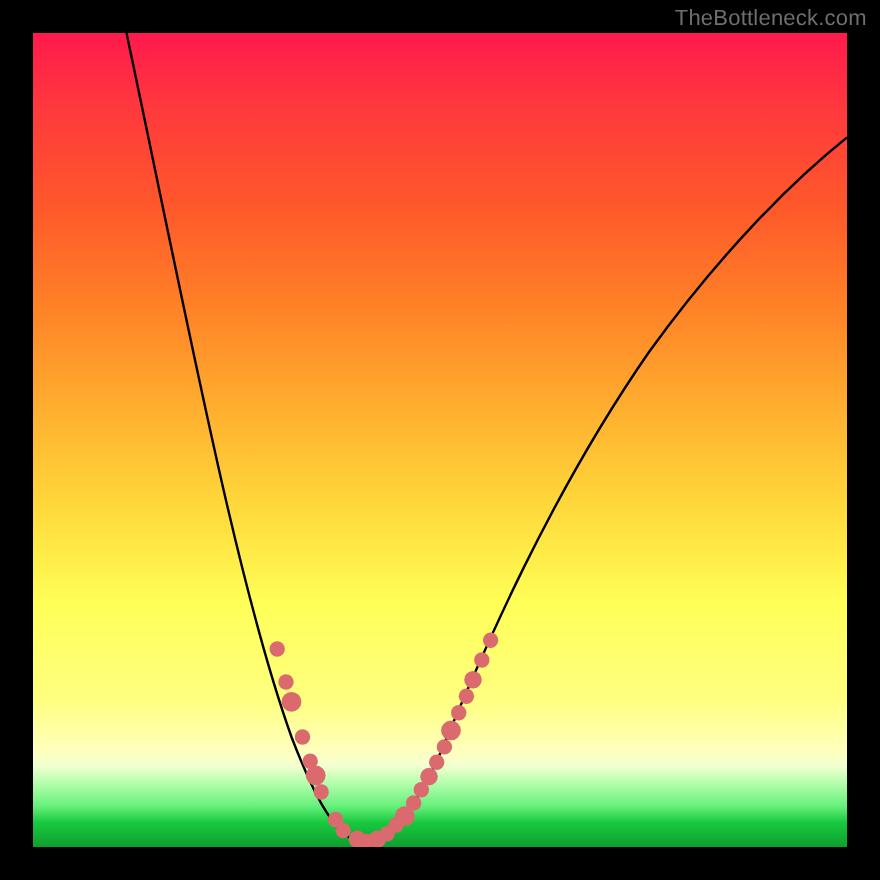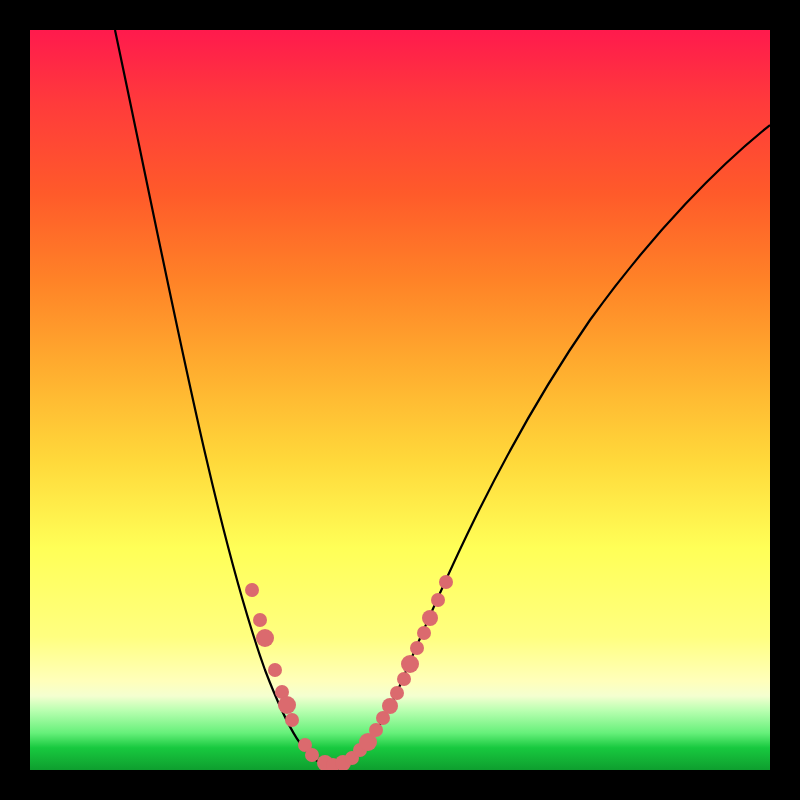--- a/index.html
+++ b/index.html
@@ -57,20 +57,21 @@
     left: 0;
     top: 0;
     width: 740px;
     height: 740px;
   }
 </style>
 </head>
 <body>
 
 <div class="stage">
+  <div class="watermark">TheBottleneck.com</div>
 
   <div class="plot-area">
     <svg class="curve" viewBox="0 0 740 740" preserveAspectRatio="none">
       <path fill="none" stroke-width="2.2" d="M 85 0 C 140 260, 185 500, 235 640 C 258 700, 276 730, 296 735 C 318 740, 340 720, 368 660 C 410 560, 470 420, 560 290 C 625 200, 690 135, 740 95" stroke="#000000"></path>
       <g id="marker-group">
           <circle cx="222" cy="560" r="7" fill="#db6a6e" stroke="#db6a6e" stroke-width="0"></circle>
           <circle cx="230" cy="590" r="7" fill="#db6a6e" stroke="#db6a6e" stroke-width="0"></circle>
           <circle cx="235" cy="608" r="9" fill="#db6a6e" stroke="#db6a6e" stroke-width="0"></circle>
           <circle cx="245" cy="640" r="7" fill="#db6a6e" stroke="#db6a6e" stroke-width="0"></circle>
           <circle cx="252" cy="662" r="7" fill="#db6a6e" stroke="#db6a6e" stroke-width="0"></circle>

